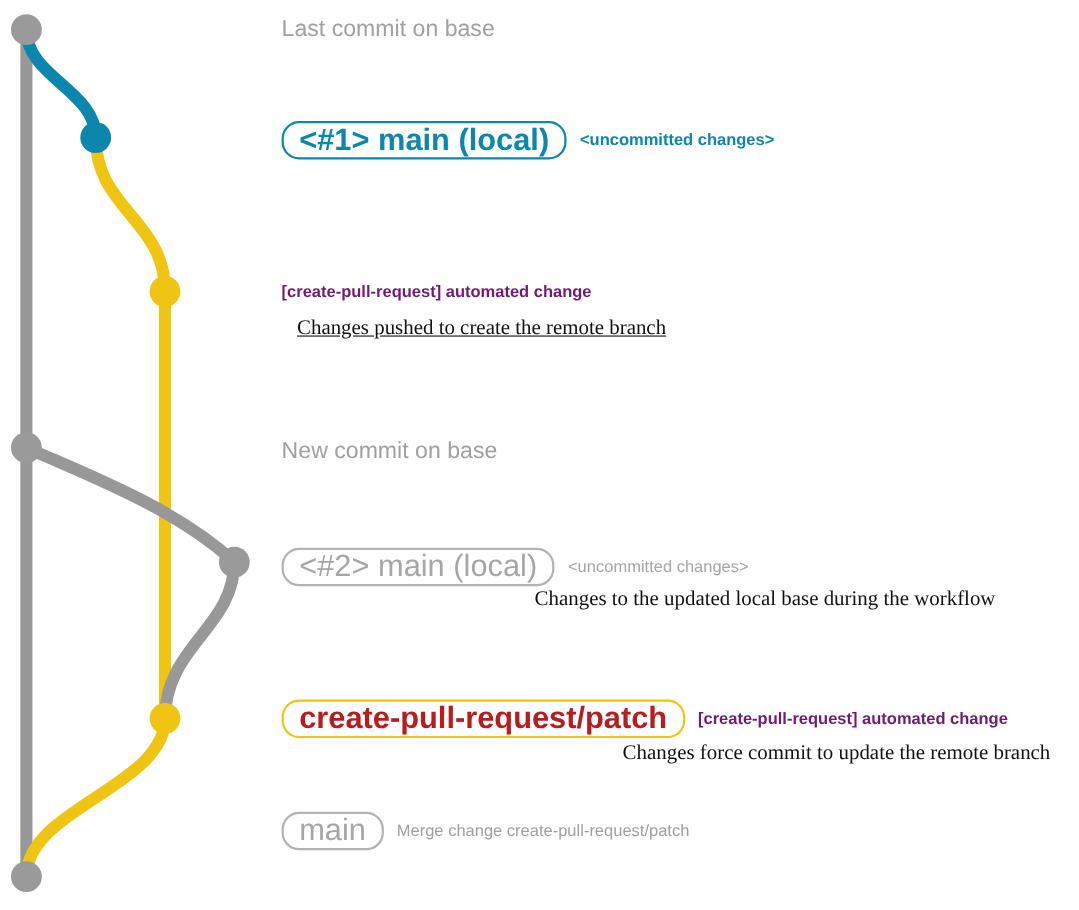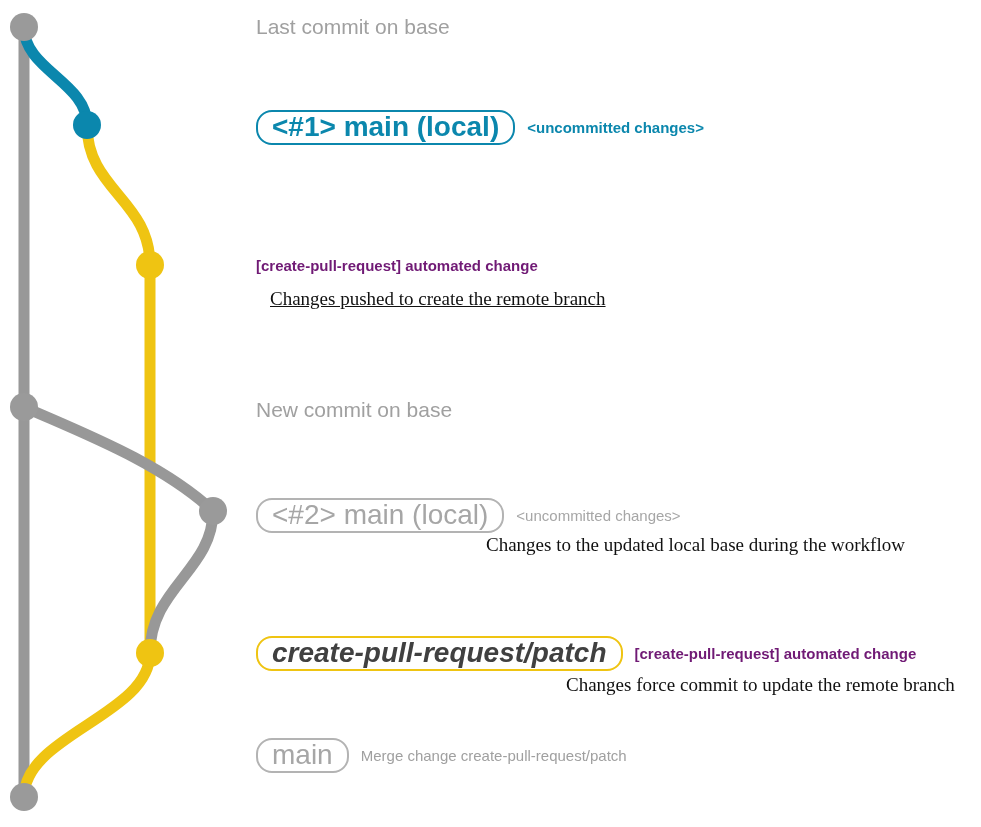--- a/index.html
+++ b/index.html
@@ -46,21 +46,21 @@
     border: 2px solid #404040;
     border-radius: 16px;
     padding: 4px 14px 5px 14px;
     font-size: 28px;
     line-height: 22px;
     color: #999999;
     background: transparent;
     font-family: "Liberation Sans", sans-serif;
   }
   .badge.blue   { border-color: #0b87ad; color: #0b87ad; font-weight: bold; }
-  .badge.yellow { border-color: #efc412; color: #404040; font-weight: bold; font-style: italic; }
+  .badge.yellow { border-color: #efc412; color: #b91c1c; font-weight: bold; }
   .badge.gray   { border-color: #b3b3b3; color: #a6a6a6; }
 
   .headline {
     font-size: 15px;
     line-height: 22px;
     font-family: "Liberation Sans", sans-serif;
   }
   .headline.blue   { color: #0b87ad; font-weight: bold; }
   .headline.yellow { color: #701a75; font-weight: bold; }
   .headline.gray   { color: #a6a6a6; }

